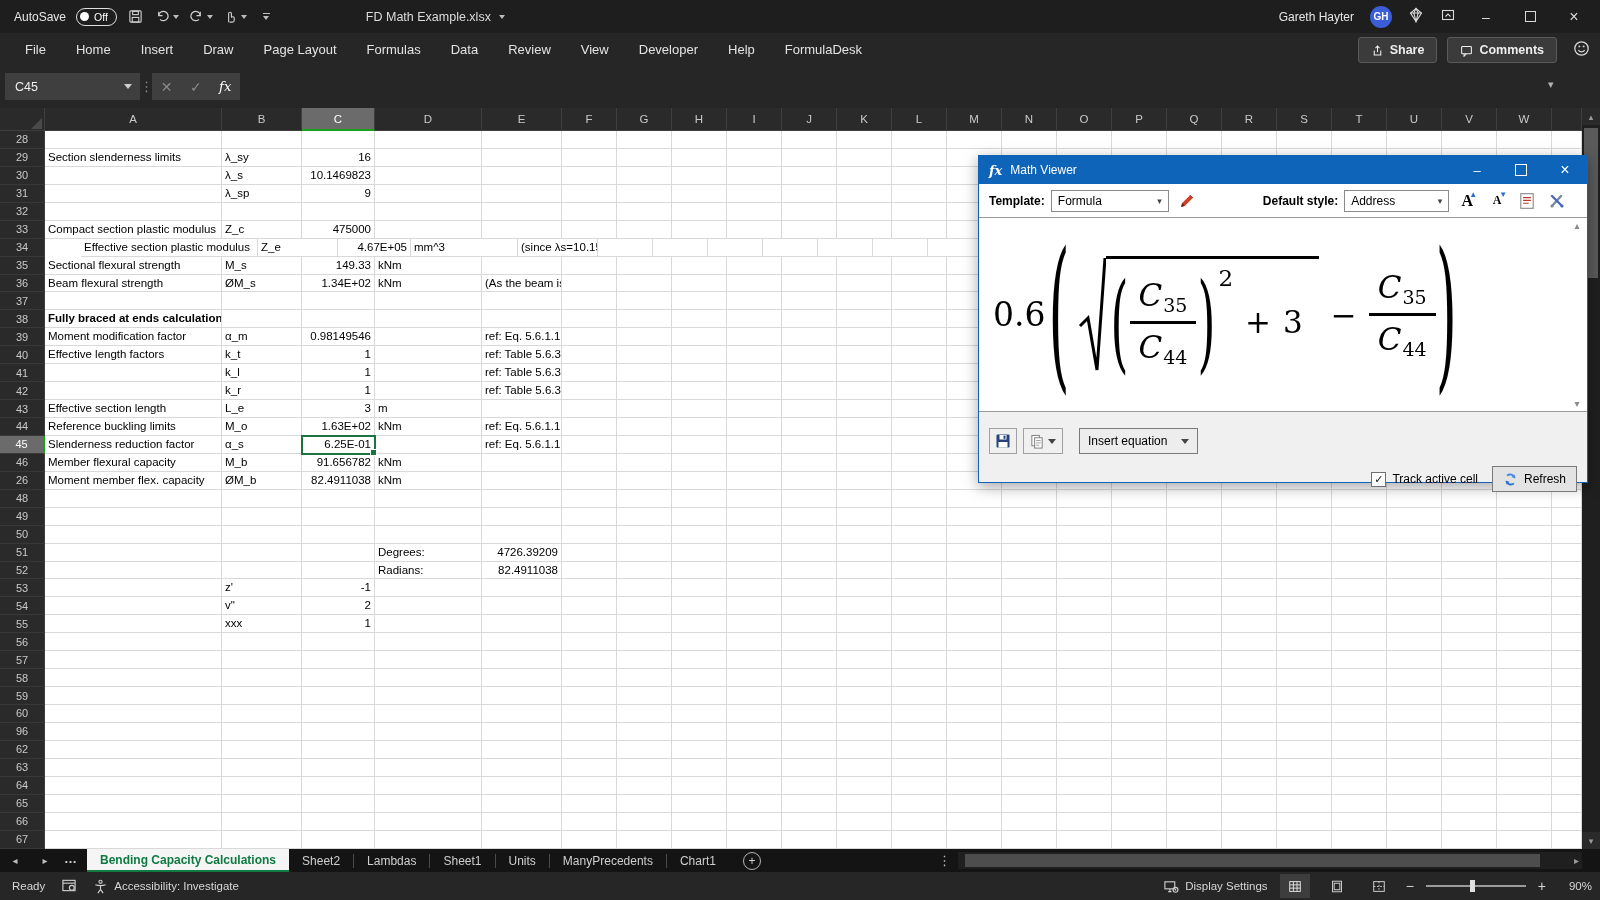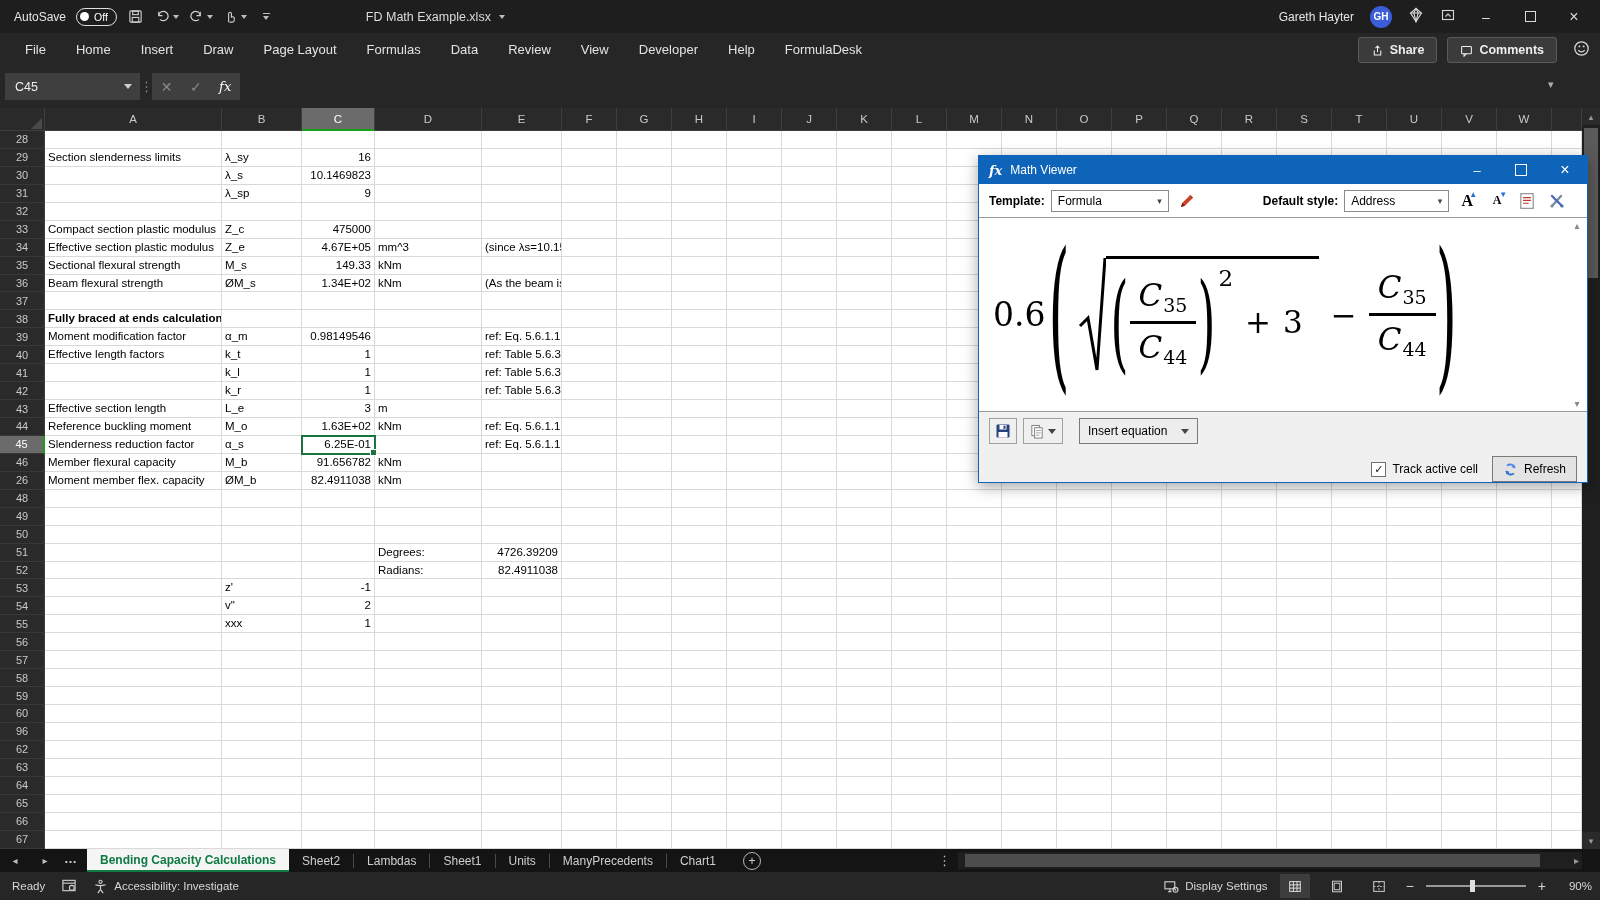--- a/index.html
+++ b/index.html
@@ -117,21 +117,21 @@
   .eq-radical{width:28px;align-self:stretch}
   .eq-radicand{display:flex;align-items:center;border-top:3px solid #000;padding:12px 16px 0 4px}
   .eq-innerparen{font-size:46px;line-height:1;display:inline-block;transform:scaleY(2.3);margin:0 1px}
   .eq-frac{display:inline-flex;flex-direction:column;align-items:center;font-size:31px;font-style:italic}
   .eq-frac .fnum{padding:0 9px 5px;border-bottom:3px solid #000}
   .eq-frac .fden{padding-top:5px}
   .eq-sub{font-size:19px;font-style:normal;vertical-align:-6px;margin-left:1px}
   .eq-exp{font-size:23px;display:inline-block;transform:translateY(-44px);margin-left:2px;font-style:normal}
   .eq-op{font-size:31px;margin:0 12px;font-style:normal}
   .eq-const{font-size:31px;font-style:normal}
-  #mv-bottom{height:70px;padding:6px 10px 0;box-sizing:border-box}
+  #mv-bottom{height:70px;padding:16px 10px 0;box-sizing:border-box}
   .mv-btnrow{display:flex;align-items:center;gap:6px}
   .sq-btn{width:26px;height:24px;background:#f0f0f0;border:1px solid #a0a0a0;display:flex;align-items:center;justify-content:center}
   .sq-btn.wide{width:38px;gap:4px}
   #insert-eq-btn{height:24px;border:1px solid #7a7a7a;background:#ededed;display:flex;align-items:center;
                  font-size:12px;color:#000;padding:0 8px;margin-left:10px;gap:14px}
   .mv-bottomright{display:flex;align-items:center;justify-content:flex-end;gap:14px;margin-top:12px}
   #track-check{width:13px;height:13px;background:#fff;border:1px solid #707070;display:flex;align-items:center;
                justify-content:center;font-size:11px;color:#111}
   .trackwrap{display:flex;align-items:center;gap:6px;font-size:12px;color:#000}
   #refresh-btn{height:24px;border:1px solid #7a7a7a;background:#e3e3e3;display:flex;align-items:center;gap:6px;
@@ -469,21 +469,21 @@
         <div class="gc" style="width: 55px;"></div>
         <div class="gc" style="width: 55px;"></div>
         <div class="gc" style="width: 55px;"></div>
         <div class="gc" style="width: 55px;"></div>
         <div class="gc" style="width: 55px;"></div>
         <div class="gc" style="width: 55px;"></div>
         <div class="gc" style="width: 30px;"></div>
       </div>
       <div class="grow">
         <div class="rhd">34</div>
-        <div class="gc" style="width: 177px;">Effective section plastic modulus</div>
+        <div class="gc" style="width: 177px; margin-left: 36px;">Effective section plastic modulus</div>
         <div class="gc" style="width: 80px;">Z_e</div>
         <div class="gc num" style="width: 73px;">4.67E+05</div>
         <div class="gc" style="width: 107px;">mm^3</div>
         <div class="gc" style="width: 80px;">(since λs=10.15&gt;λsp=9)</div>
         <div class="gc" style="width: 55px;"></div>
         <div class="gc" style="width: 55px;"></div>
         <div class="gc" style="width: 55px;"></div>
         <div class="gc" style="width: 55px;"></div>
         <div class="gc" style="width: 55px;"></div>
         <div class="gc" style="width: 55px;"></div>
@@ -739,21 +739,21 @@
         <div class="gc" style="width: 55px;"></div>
         <div class="gc" style="width: 55px;"></div>
         <div class="gc" style="width: 55px;"></div>
         <div class="gc" style="width: 55px;"></div>
         <div class="gc" style="width: 55px;"></div>
         <div class="gc" style="width: 55px;"></div>
         <div class="gc" style="width: 30px;"></div>
       </div>
       <div class="grow">
         <div class="rhd">44</div>
-        <div class="gc" style="width: 177px;">Reference buckling moment</div>
+        <div class="gc" style="width: 177px;">Reference buckling limits</div>
         <div class="gc" style="width: 80px;">M_o</div>
         <div class="gc num" style="width: 73px;">1.63E+02</div>
         <div class="gc" style="width: 107px;">kNm</div>
         <div class="gc" style="width: 80px;">ref: Eq. 5.6.1.1(4)</div>
         <div class="gc" style="width: 55px;"></div>
         <div class="gc" style="width: 55px;"></div>
         <div class="gc" style="width: 55px;"></div>
         <div class="gc" style="width: 55px;"></div>
         <div class="gc" style="width: 55px;"></div>
         <div class="gc" style="width: 55px;"></div>

